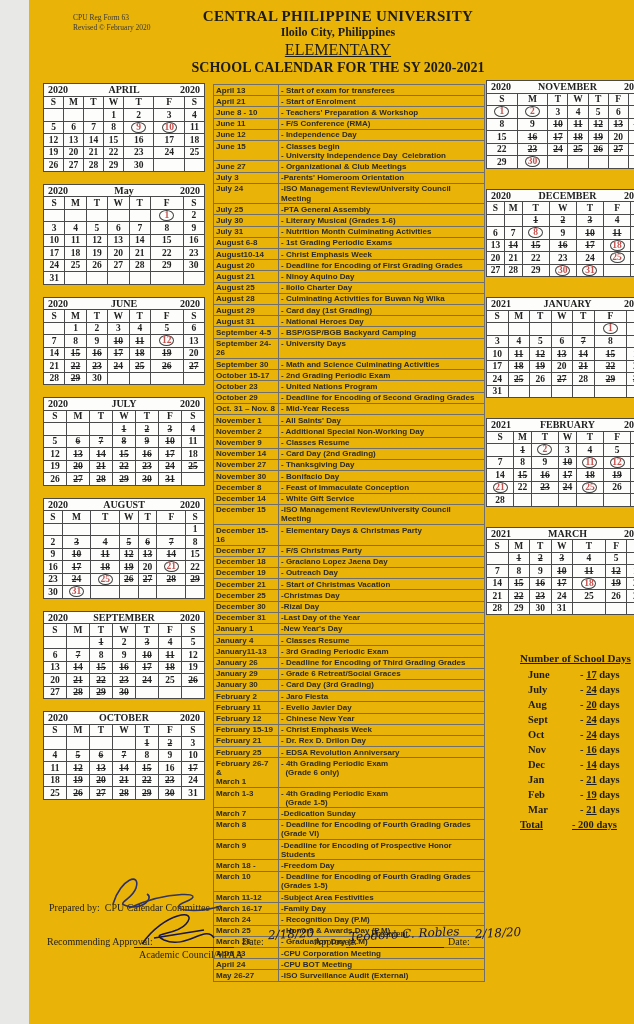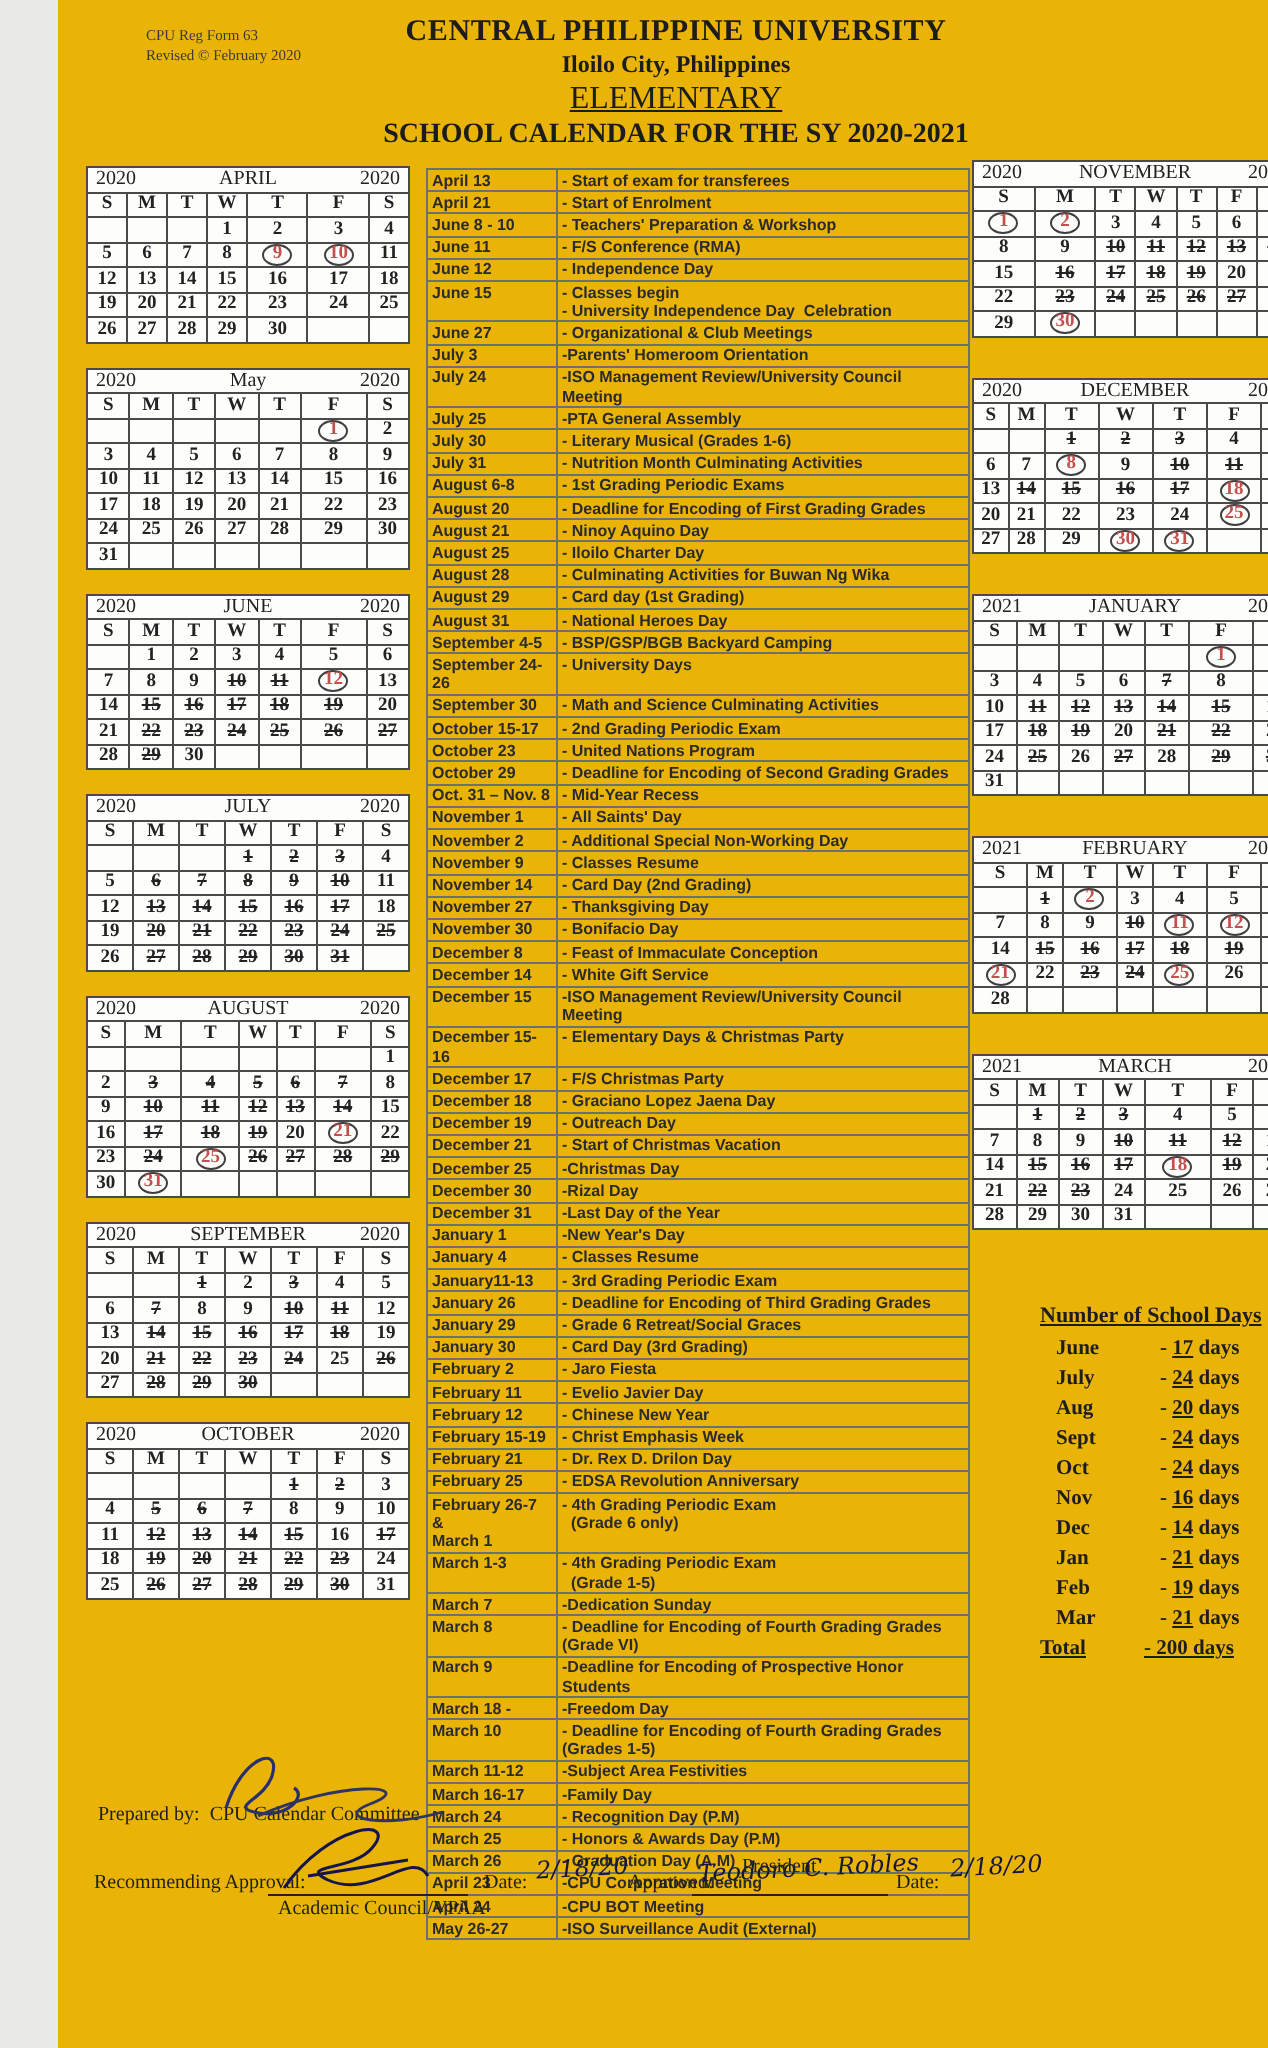--- a/index.html
+++ b/index.html
@@ -13,21 +13,21 @@
   .h-dept{font-size:16px;font-weight:normal;text-decoration:underline;margin-top:1px;}
   .h-title{font-size:14px;font-weight:bold;margin-top:1px;}
   
   .col-left{position:absolute;left:14px;top:83px;width:162px;}
   .col-right{position:absolute;left:457px;top:80px;width:163px;}
   table.cal{border-collapse:collapse;width:100%;margin-bottom:12px;background:#fdfdfb;}
   .col-right table.cal{margin-bottom:20px;}
   table.cal td{border:1px solid #4a4a4a;text-align:center;font-size:9.5px;font-weight:bold;
                height:11.5px;padding:0;color:#222;}
   td.cal-title{height:13px;}
-  .cal-title-flex{display:flex;justify-content:space-between;padding:0 4px;font-weight:normal;font-size:10px;}
+  .cal-title-flex{display:flex;justify-content:space-between;padding:0 4px;font-weight:bold;font-size:10px;}
   td.dow{font-weight:bold;}
   span.strike{text-decoration:line-through;}
   span.circ{color:#c4504e;border:1.2px solid #3f3f3f;border-radius:50%;display:inline-block;
             min-width:11px;line-height:9px;padding:0 1px;}
   
   .col-mid{position:absolute;left:184px;top:84px;width:272px;}
   table.events{border-collapse:collapse;width:100%;font-family:"Liberation Sans",sans-serif;}
   table.events td{border:1px solid #6f6f6f;vertical-align:top;font-size:8px;line-height:9.2px;
                   font-weight:bold;padding:0.5px 2px;color:#2b2b2b;}
   td.ev-date{width:60px;}
@@ -656,20 +656,28 @@
             <td class="ev-desc black">
               <div>- Nutrition Month Culminating Activities</div>
             </td>
           </tr>
           <tr>
             <td class="ev-date black">
               <div>August 6-8</div>
             </td>
             <td class="ev-desc black">
               <div>- 1st Grading Periodic Exams</div>
+            </td>
+          </tr>
+          <tr>
+            <td class="ev-date black">
+              <div>August10-14</div>
+            </td>
+            <td class="ev-desc black">
+              <div>- Christ Emphasis Week</div>
             </td>
           </tr>
           <tr>
             <td class="ev-date purple">
               <div>August 20</div>
             </td>
             <td class="ev-desc purple">
               <div>- Deadline for Encoding of First Grading Grades</div>
             </td>
           </tr>

